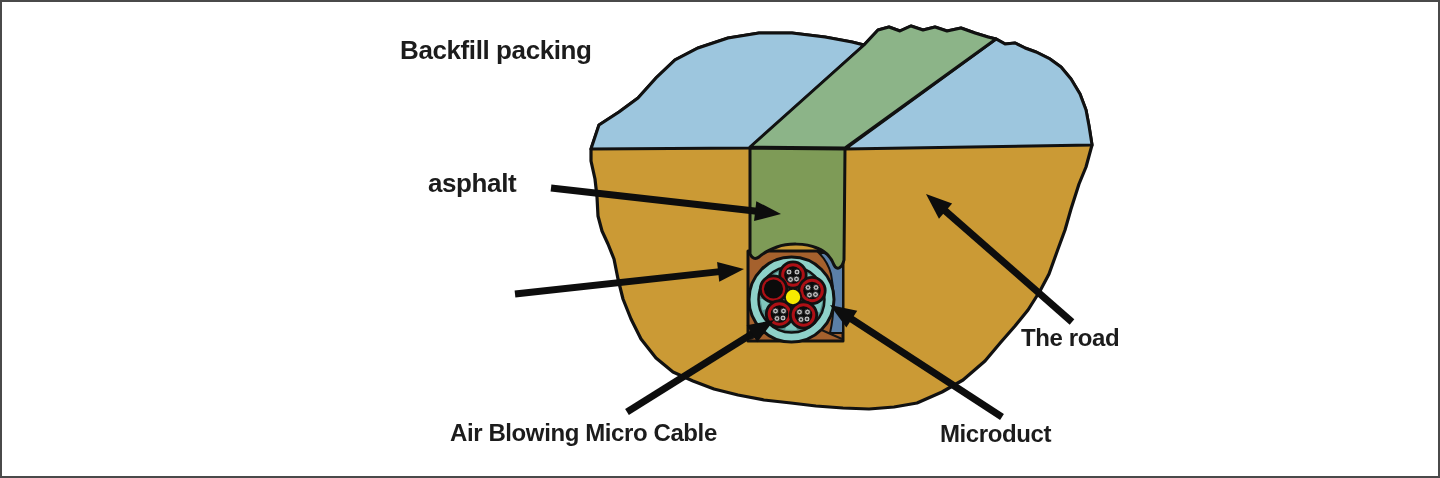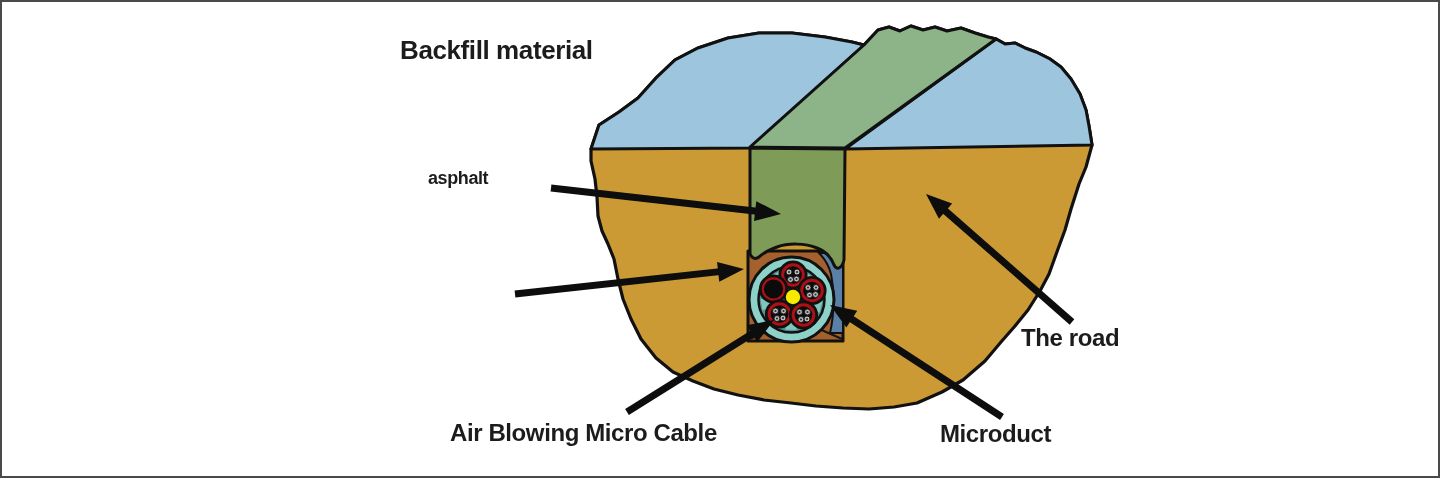--- a/index.html
+++ b/index.html
@@ -112,18 +112,18 @@
         <path d="M742,267L717.2388198146492,279.76259988515625L715.0683096300987,259.88072659467474Z" fill="#0d0d0d"></path>
         <line x1="625" y1="410" x2="753.3511679208125" y2="329.67137789989965" stroke="#0d0d0d" stroke-width="7"></line>
         <path d="M772,318L755.2656429518237,340.2701884631485L744.6552994064604,323.31670475479615Z" fill="#0d0d0d"></path>
         <line x1="1000" y1="415" x2="846.4359578635647" y2="315.0048097716235" stroke="#0d0d0d" stroke-width="7"></line>
         <path d="M828,303L855.244681916769,308.80752161029835L844.3312184880203,325.5674833044481Z" fill="#0d0d0d"></path>
         <line x1="1070" y1="320" x2="940.5426416283022" y2="206.50313786590888" stroke="#0d0d0d" stroke-width="7"></line>
         <path d="M924,192L950.1427300452249,201.62068946502762L936.9580592580351,216.65945458166607Z" fill="#0d0d0d"></path>
       </g>
   </svg>
 
-  <div class="lbl" style="left: 398px; top: 34px; font-size: 26px; color: rgb(28, 28, 28);">Backfill material</div>
-  <div class="lbl" style="left: 426px; top: 167px; font-size: 18px; color: rgb(28, 28, 28);">asphalt</div>
+  <div class="lbl" style="left: 398px; top: 34px; font-size: 26px; color: rgb(28, 28, 28);">Backfill packing</div>
+  <div class="lbl" style="left: 426px; top: 167px; font-size: 26px; color: rgb(28, 28, 28);">asphalt</div>
   <div class="lbl" style="left: 448px; top: 418px; font-size: 24px; color: rgb(28, 28, 28);">Air Blowing Micro Cable</div>
   <div class="lbl" style="left: 938px; top: 419px; font-size: 24px; color: rgb(28, 28, 28);">Microduct</div>
   <div class="lbl" style="left: 1019px; top: 323px; font-size: 24px; color: rgb(28, 28, 28);">The road</div>
 </div>
 
 </body></html>

